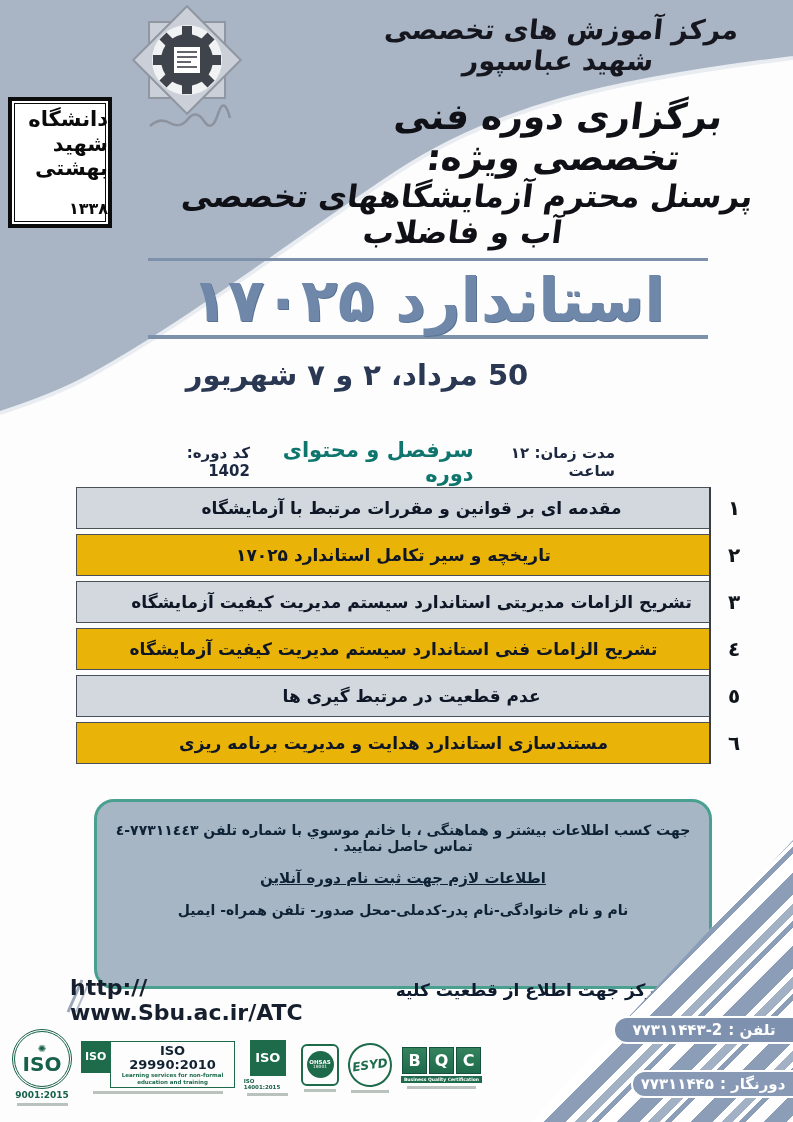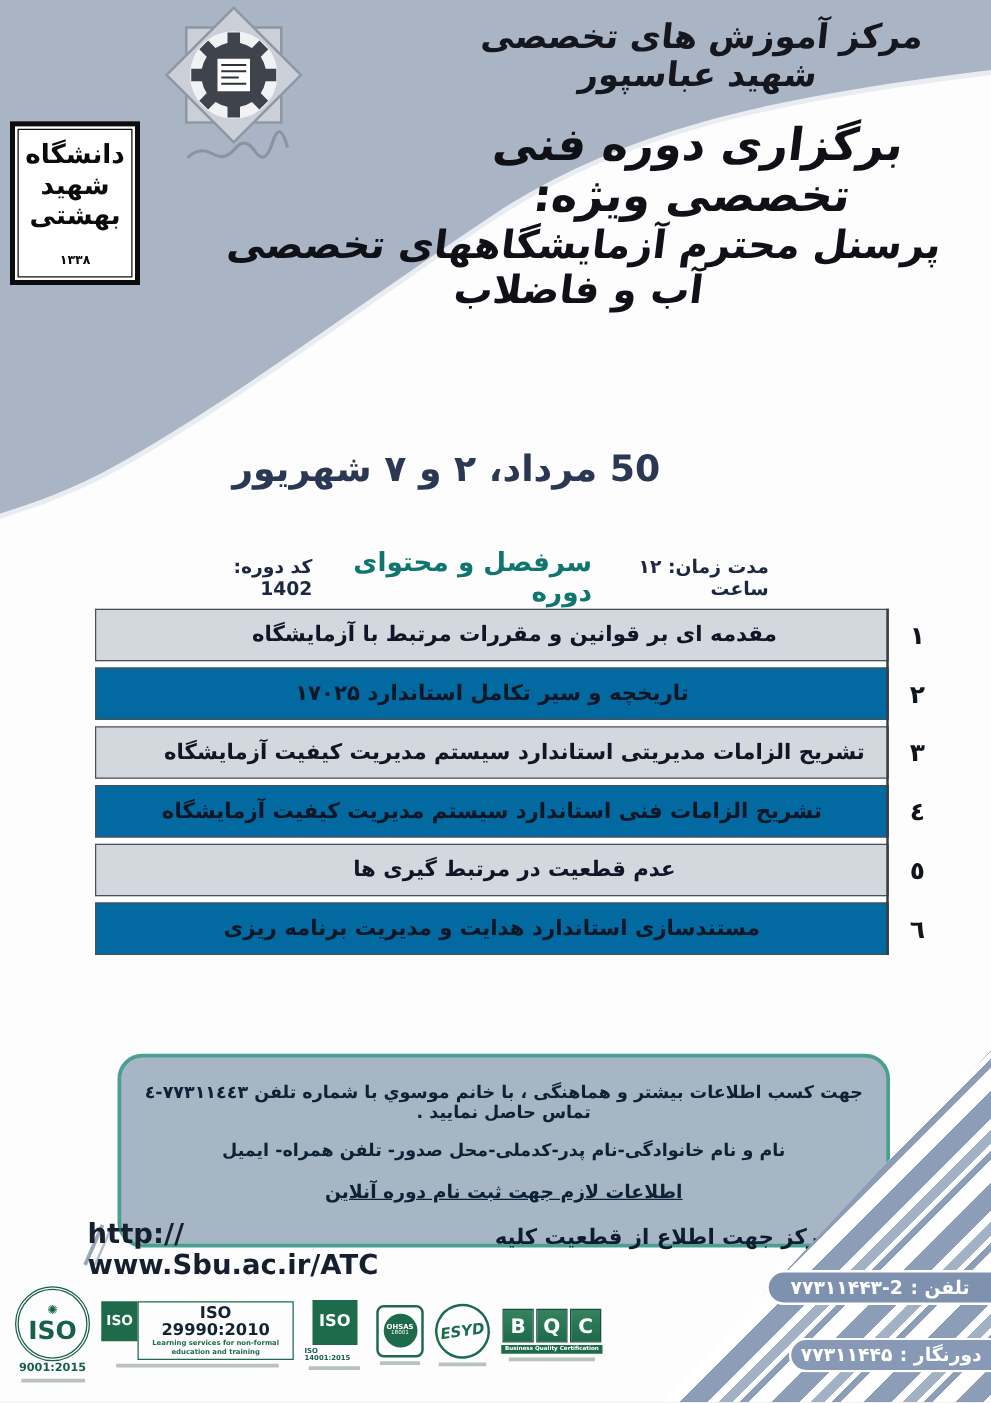--- a/index.html
+++ b/index.html
@@ -17,24 +17,24 @@
   .callig-1{ position:absolute; top:96px; right:62px; width:350px;
              direction:rtl; text-align:center; font-size:36px; font-weight:bold;
              color:#101017; transform:skewX(-7deg); }
   .callig-2{ position:absolute; top:178px; right:28px; width:600px;
              direction:rtl; text-align:center; font-size:31px; font-weight:bold;
              color:#101017; transform:skewX(-7deg); }
 
   
   .univ-logo{ position:absolute; top:97px; left:8px; width:104px; height:131px;
               background:#fff; border:4px solid #0c0c0c; box-shadow:inset 0 0 0 2px #fff, inset 0 0 0 3px #0c0c0c;
-              display:flex; flex-direction:column; justify-content:center; align-items:center;
+              display:flex; flex-direction:column; justify-content:center; align-items:flex-start;
               direction:rtl; color:#0b0b0b; }
   .univ-logo .u-line{ font-weight:bold; font-size:21px; line-height:1.18; letter-spacing:-1px; }
-  .univ-logo .u-year{ font-size:10px; font-weight:bold; margin-top:18px; }
+  .univ-logo .u-year{ font-size:16px; font-weight:bold; margin-top:18px; }
 
   .emblem-svg{ position:absolute; top:2px; left:126px; }
 
   
   .title-box{ position:absolute; top:258px; left:148px; width:560px;
               border-top:3px solid #7e91ab; border-bottom:4px solid #7e91ab;
               padding:6px 0 2px 0; text-align:center; direction:rtl; }
   .title-box .t-text{ font-size:60px; font-weight:bold; color:#6f88aa;
               letter-spacing:5px; text-shadow:1px 1px 0 #5a7394; line-height:1.1; }
   .date-line{ position:absolute; top:358px; left:162px; width:390px;
@@ -51,26 +51,26 @@
 
   
   .syllabus{ position:absolute; top:487px; left:76px; width:681px; direction:rtl; }
   .syl-row{ display:flex; direction:rtl; margin-bottom:5px; height:42px; }
   .syl-num{ width:46px; display:flex; align-items:center; justify-content:center;
             font-size:20px; font-weight:bold; color:#10151c; }
   .syl-topic{ flex:1; display:flex; align-items:center; justify-content:center;
               border:1px solid #4a5058; font-size:17px; font-weight:bold;
               color:#0f1726; }
   .syl-row.gray .syl-topic{ background:#d3d8df;padding-left:36px; }
-  .syl-row.white .syl-topic{ background:#0369a1; }
+  .syl-row.white .syl-topic{ background:#eab308; }
   .syl-vline{ position:absolute; top:0; right:46px; width:2px; height:277px;
               background:#3a3f46; }
 
   
-  .contact-box{ position:absolute; top:843px; left:94px; width:618px; height:155px;
+  .contact-box{ position:absolute; top:799px; left:94px; width:618px; height:190px;
                 background:#a6b6c5; border:3px solid #49a090; border-radius:20px;
                 direction:rtl; text-align:center; color:#0e2236;
                 padding:20px 18px 12px 18px; }
   .contact-box .c-line{ font-size:14px; font-weight:bold; margin-bottom:15px; }
   .contact-box .c-line2{ text-decoration:underline; font-size:15px; }
   .contact-box .c-phone{ display:inline-block; direction:ltr; unicode-bidi:isolate; }
 
   
   .website-row{ position:absolute; top:975px; left:70px; width:650px;
                 display:flex; direction:rtl; justify-content:center;
@@ -174,20 +174,23 @@
     <span class="u-line">دانشگاه</span>
     <span class="u-line">شهید</span>
     <span class="u-line">بهشتی</span>
     <span class="u-year">۱۳۳۸</span>
   </div>
 
   <div class="org-line">مرکز آموزش های تخصصی شهید عباسپور</div>
   <div class="callig-1">برگزاری دوره فنی تخصصی ویژه:</div>
   <div class="callig-2">پرسنل محترم آزمایشگاههای تخصصی آب و فاضلاب</div>
 
+  <div class="title-box">
+    <span class="t-text">استاندارد ۱۷۰۲۵</span>
+  </div>
   <div class="date-line">50 مرداد، ٢ و ٧ شهریور</div>
 
   <div class="info-row">
     <span class="info-duration">مدت زمان: ١٢ ساعت</span>
     <span class="info-outline">سرفصل و محتوای دوره</span>
     <span class="info-code">کد دوره: 1402</span>
   </div>
 
   <div class="syllabus">
     <div class="syl-row gray">
@@ -216,22 +219,22 @@
     </div>
     <div class="syl-vline"></div>
   </div>
 
   <div class="contact-box">
     <div class="c-line">
       <span>جهت کسب اطلاعات بیشتر و هماهنگی ، با خانم موسوي  با شماره تلفن</span>
       <span class="c-phone">٧٧٣١١٤٤٣-٤</span>
       <span>تماس حاصل نمایید .</span>
     </div>
+    <div class="c-line c-line2">اطلاعات لازم جهت ثبت نام دوره آنلاین</div>
     <div class="c-line">نام و نام خانوادگی-نام پدر-کدملی-محل صدور- تلفن همراه- ایمیل</div>
-    <div class="c-line c-line2">اطلاعات لازم جهت ثبت نام دوره آنلاین</div>
   </div>
 
   <svg class="w-slashes" width="26" height="36" viewBox="0 0 26 36">
     <line x1="2" y1="34" x2="16" y2="2" stroke="#9aa7b8" stroke-width="3"></line>
     <line x1="10" y1="34" x2="24" y2="2" stroke="#b3bdcb" stroke-width="2"></line>
   </svg>
   <div class="website-row">
     <span class="w-fa">سایت مرکز جهت اطلاع از قطعیت کلیه دوره های</span>
     <span class="w-url">http:// www.Sbu.ac.ir/ATC</span>
   </div>

